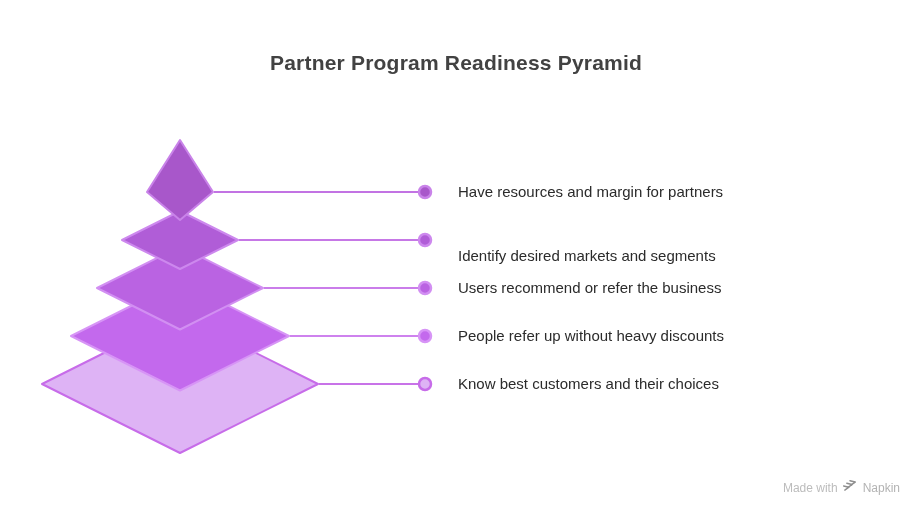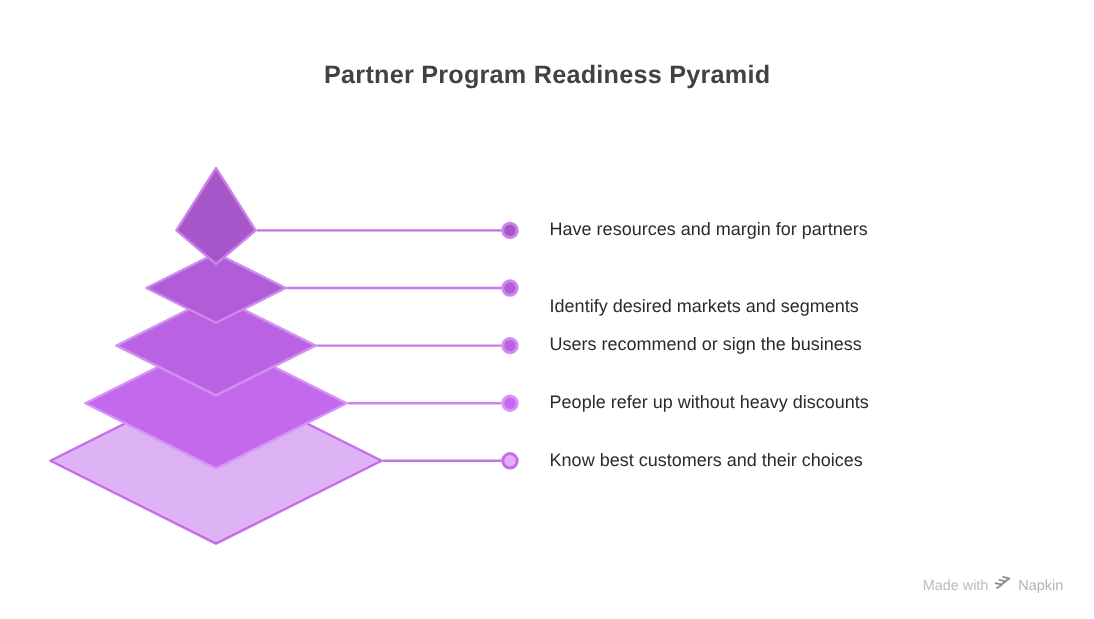--- a/index.html
+++ b/index.html
@@ -33,21 +33,21 @@
     position: absolute;
     left: 458px;
     height: 22px;
     line-height: 22px;
     font-size: 15px;
     color: #2b2b2b;
     white-space: nowrap;
   }
   .footer {
     position: absolute;
-    right: 26px;
+    right: 12px;
     top: 480px;
     display: flex;
     align-items: center;
     gap: 5px;
     font-size: 12px;
     color: #bcbcbc;
   }
   .footer .brand { color: #b3b3b3; text-align: center; }
   .napkin-icon { display: inline-block; transform: rotate(-8deg); }
 </style>
@@ -74,21 +74,21 @@
 
     <circle class="dot" cx="425" cy="192" r="6" stroke-width="2.5" fill="#a857ca" stroke="#c983e9"></circle>
     <circle class="dot" cx="425" cy="240" r="6" stroke-width="2.5" fill="#b05dd7" stroke="#cd88ee"></circle>
     <circle class="dot" cx="425" cy="288" r="6" stroke-width="2.5" fill="#ba63e2" stroke="#d28ff2"></circle>
     <circle class="dot" cx="425" cy="336" r="6" stroke-width="2.5" fill="#c369ed" stroke="#d794f6"></circle>
     <circle class="dot" cx="425" cy="384" r="6" stroke-width="2.5" fill="#deb3f5" stroke="#c76ce9"></circle>
   </svg>
 
   <div class="row-label" style="top:181px;text-align:right;">Have resources and margin for partners</div>
   <div class="row-label" style="top:245px;">Identify desired markets and segments</div>
-  <div class="row-label" style="top:277px;">Users recommend or sign the business</div>
+  <div class="row-label" style="top:277px;">Users recommend or refer the business</div>
   <div class="row-label" style="top:325px;">People refer up without heavy discounts</div>
   <div class="row-label" style="top:373px;">Know best customers and their choices</div>
 
   <div class="footer">
     <span>Made with</span>
     <span class="napkin-icon">
       <svg width="15" height="13" viewBox="0 0 15 13" fill="none">
         <path d="M1 5 l5 2 l-4.4 2.2" stroke="#8f8f8f" stroke-width="1.5" stroke-linejoin="round" stroke-linecap="round"></path>
         <path d="M4.5 2.8 l5 2 l-4.4 2.2" stroke="#8f8f8f" stroke-width="1.5" stroke-linejoin="round" stroke-linecap="round"></path>
         <path d="M8 0.8 l5 2 l-4.4 2.2" stroke="#8f8f8f" stroke-width="1.5" stroke-linejoin="round" stroke-linecap="round"></path>

